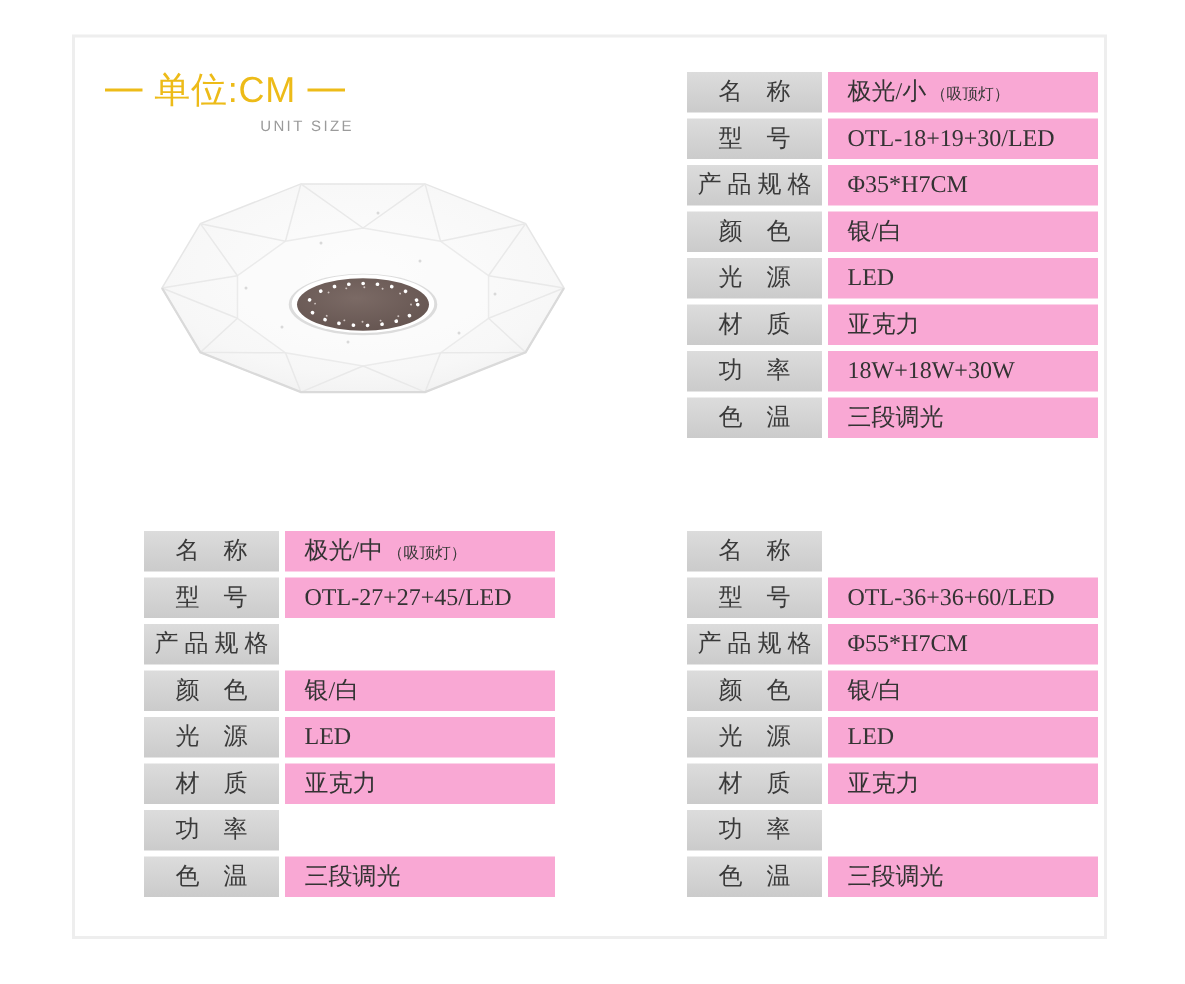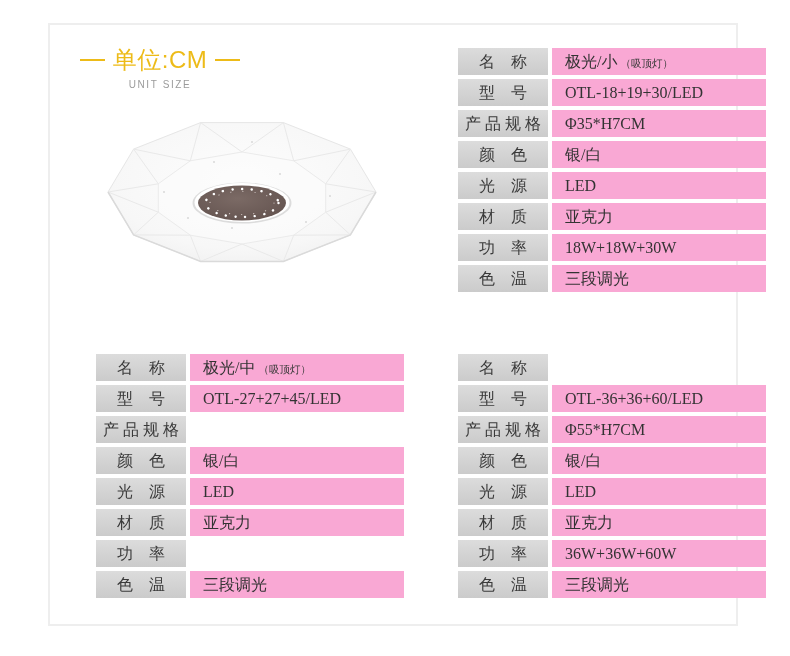--- a/index.html
+++ b/index.html
@@ -5,29 +5,29 @@
   html,body{margin:0;padding:0;}
   body{
     width:790px;height:656px;position:relative;background:#ffffff;overflow:hidden;
     font-family:"Liberation Sans", sans-serif;
   }
   .card{
     position:absolute;left:48px;top:23px;width:690px;height:603px;
     border:2px solid #eeeeee;background:#ffffff;box-sizing:border-box;
   }
   
-  .unit-header{position:absolute;left:74px;top:44px;width:172px;text-align:center;}
+  .unit-header{position:absolute;left:64px;top:44px;width:172px;text-align:right;}
   .title-row{display:flex;align-items:center;justify-content:center;gap:8px;}
   .title-text{font-size:24px;color:#edbb18;letter-spacing:.5px;font-weight:400;white-space:nowrap;}
   .dash{width:25px;height:2.5px;background:#edbb18;flex:0 0 auto;}
   .subtitle{margin-top:3px;font-size:10px;color:#9b9b9b;letter-spacing:1.6px;}
   
   .lamp{position:absolute;left:92px;top:100px;}
   
-  .spec-table{position:absolute;width:308px;}
+  .spec-table{position:absolute;width:274px;}
   .t1{left:458px;top:48px;}
   .t2{left:96px;top:354px;}
   .t3{left:458px;top:354px;}
   .spec-row{display:flex;height:27px;margin-bottom:4px;}
   .spec-label{
     width:90px;flex:0 0 90px;background:linear-gradient(180deg,#dcdcdc,#cbcbcb);
     color:#3a3a3a;text-align:center;line-height:27px;font-size:16px;
     font-family:"Liberation Serif","DejaVu Serif",serif;white-space:nowrap;overflow:hidden;
   }
   .spec-gap{width:4px;flex:0 0 4px;}
@@ -212,20 +212,19 @@
       <div class="spec-value"><span>LED</span></div>
     </div>
     <div class="spec-row">
       <div class="spec-label">材　质</div>
       <div class="spec-gap"></div>
       <div class="spec-value"><span>亚克力</span></div>
     </div>
     <div class="spec-row">
       <div class="spec-label">功　率</div>
       <div class="spec-gap"></div>
-      <div class="spec-value"><span>36W+36W+60W</span></div>
     </div>
     <div class="spec-row">
       <div class="spec-label">色　温</div>
       <div class="spec-gap"></div>
       <div class="spec-value"><span>三段调光</span></div>
     </div>
   </div>
 
 </body></html>

